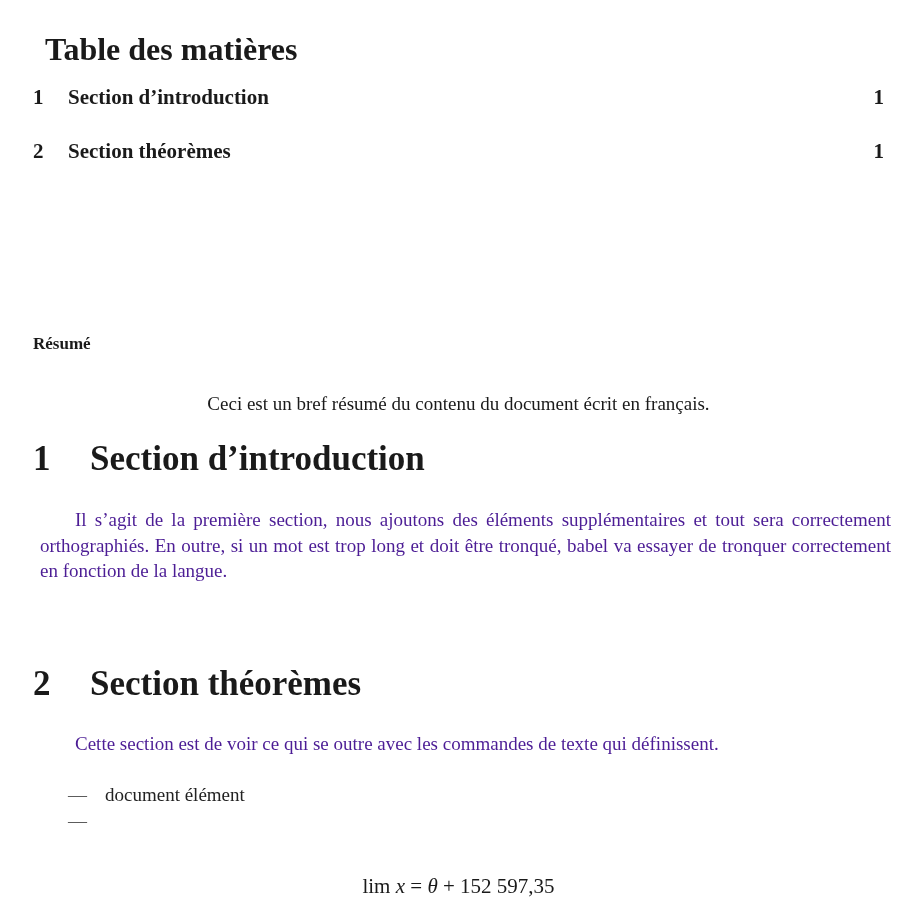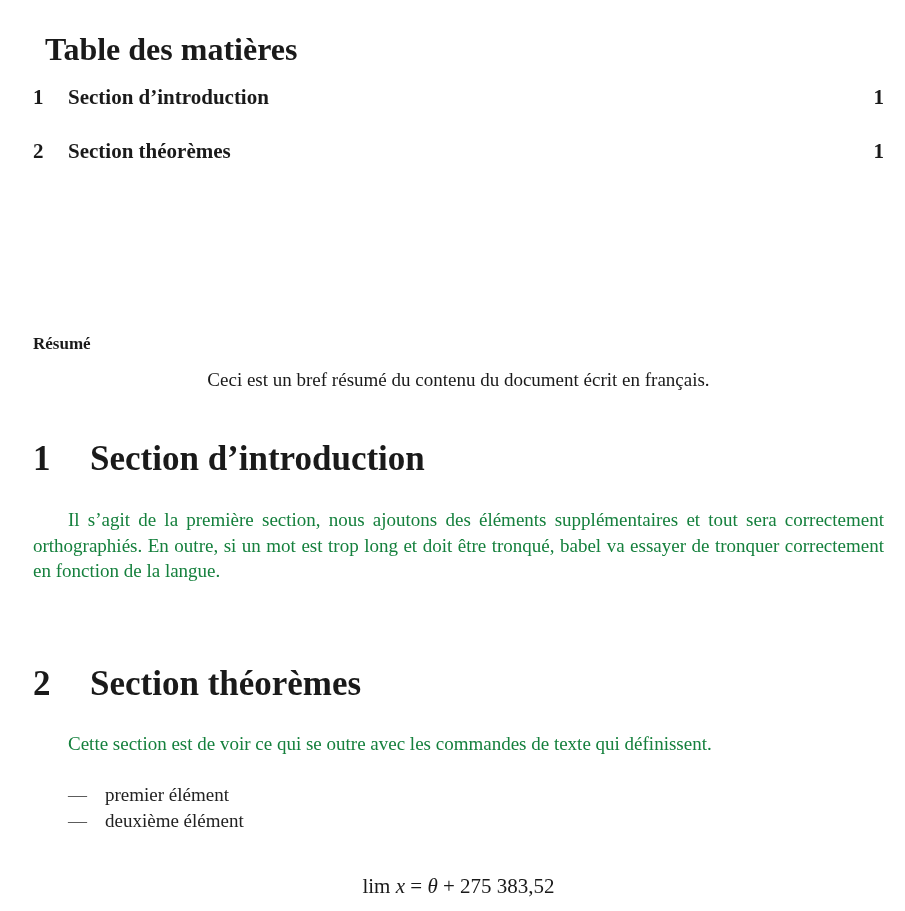--- a/index.html
+++ b/index.html
@@ -59,50 +59,50 @@
       text-align: left;
       font-size: 17px;
       font-weight: bold;
       line-height: 22px;
       font-family: "Liberation Serif", serif;
     }
     .abstract-text {
       position: absolute;
       left: 0;
       width: 851px;
-      top: 368px;
+      top: 392px;
       text-align: center;
       font-size: 19px;
       line-height: 24px;
       font-family: "Liberation Serif", serif;
     }
     .section-heading {
       position: absolute;
       left: 0;
       margin: 0;
       font-size: 35px;
       font-weight: bold;
       line-height: 42px;
       font-family: "Liberation Serif", serif;
     }
     .section-heading .num {
       display: inline-block;
       width: 57px;
     }
     .para {
       position: absolute;
-      left: 0;
+      left: 7px;
       width: 851px;
       font-size: 19px;
       line-height: 25.5px;
       text-align: justify;
       text-indent: 35px;
       margin: 0;
       font-family: "Liberation Serif", serif;
-      color: #15803d;
+      color: #4c1d95;
     }
     .list {
       position: absolute;
       left: 35px;
       margin: 0;
       padding: 0;
       list-style: none;
       font-size: 19px;
       line-height: 25.5px;
       font-family: "Liberation Serif", serif;
@@ -164,30 +164,29 @@
 
   <h2 class="section-heading" style="top:663px;">
     <span class="num">2</span><span>Section théorèmes</span>
   </h2>
 
   <p class="para" style="top:731px;">Cette section est de voir ce qui se outre avec les commandes de texte qui définissent.</p>
 
   <ul class="list" style="top:782px;">
     <li>
       <span class="dash">—</span>
-      <span>premier élément</span>
+      <span>document élément</span>
     </li>
     <li>
       <span class="dash">—</span>
-      <span>deuxième élément</span>
     </li>
   </ul>
 
   <div class="math">
     <span>lim</span>
     <span class="var">x</span>
     <span>=</span>
     <span class="var">θ</span>
     <span>+</span>
-    <span>275 383,52</span>
+    <span>152 597,35</span>
   </div>
 
 </div>
 
 </body></html>

